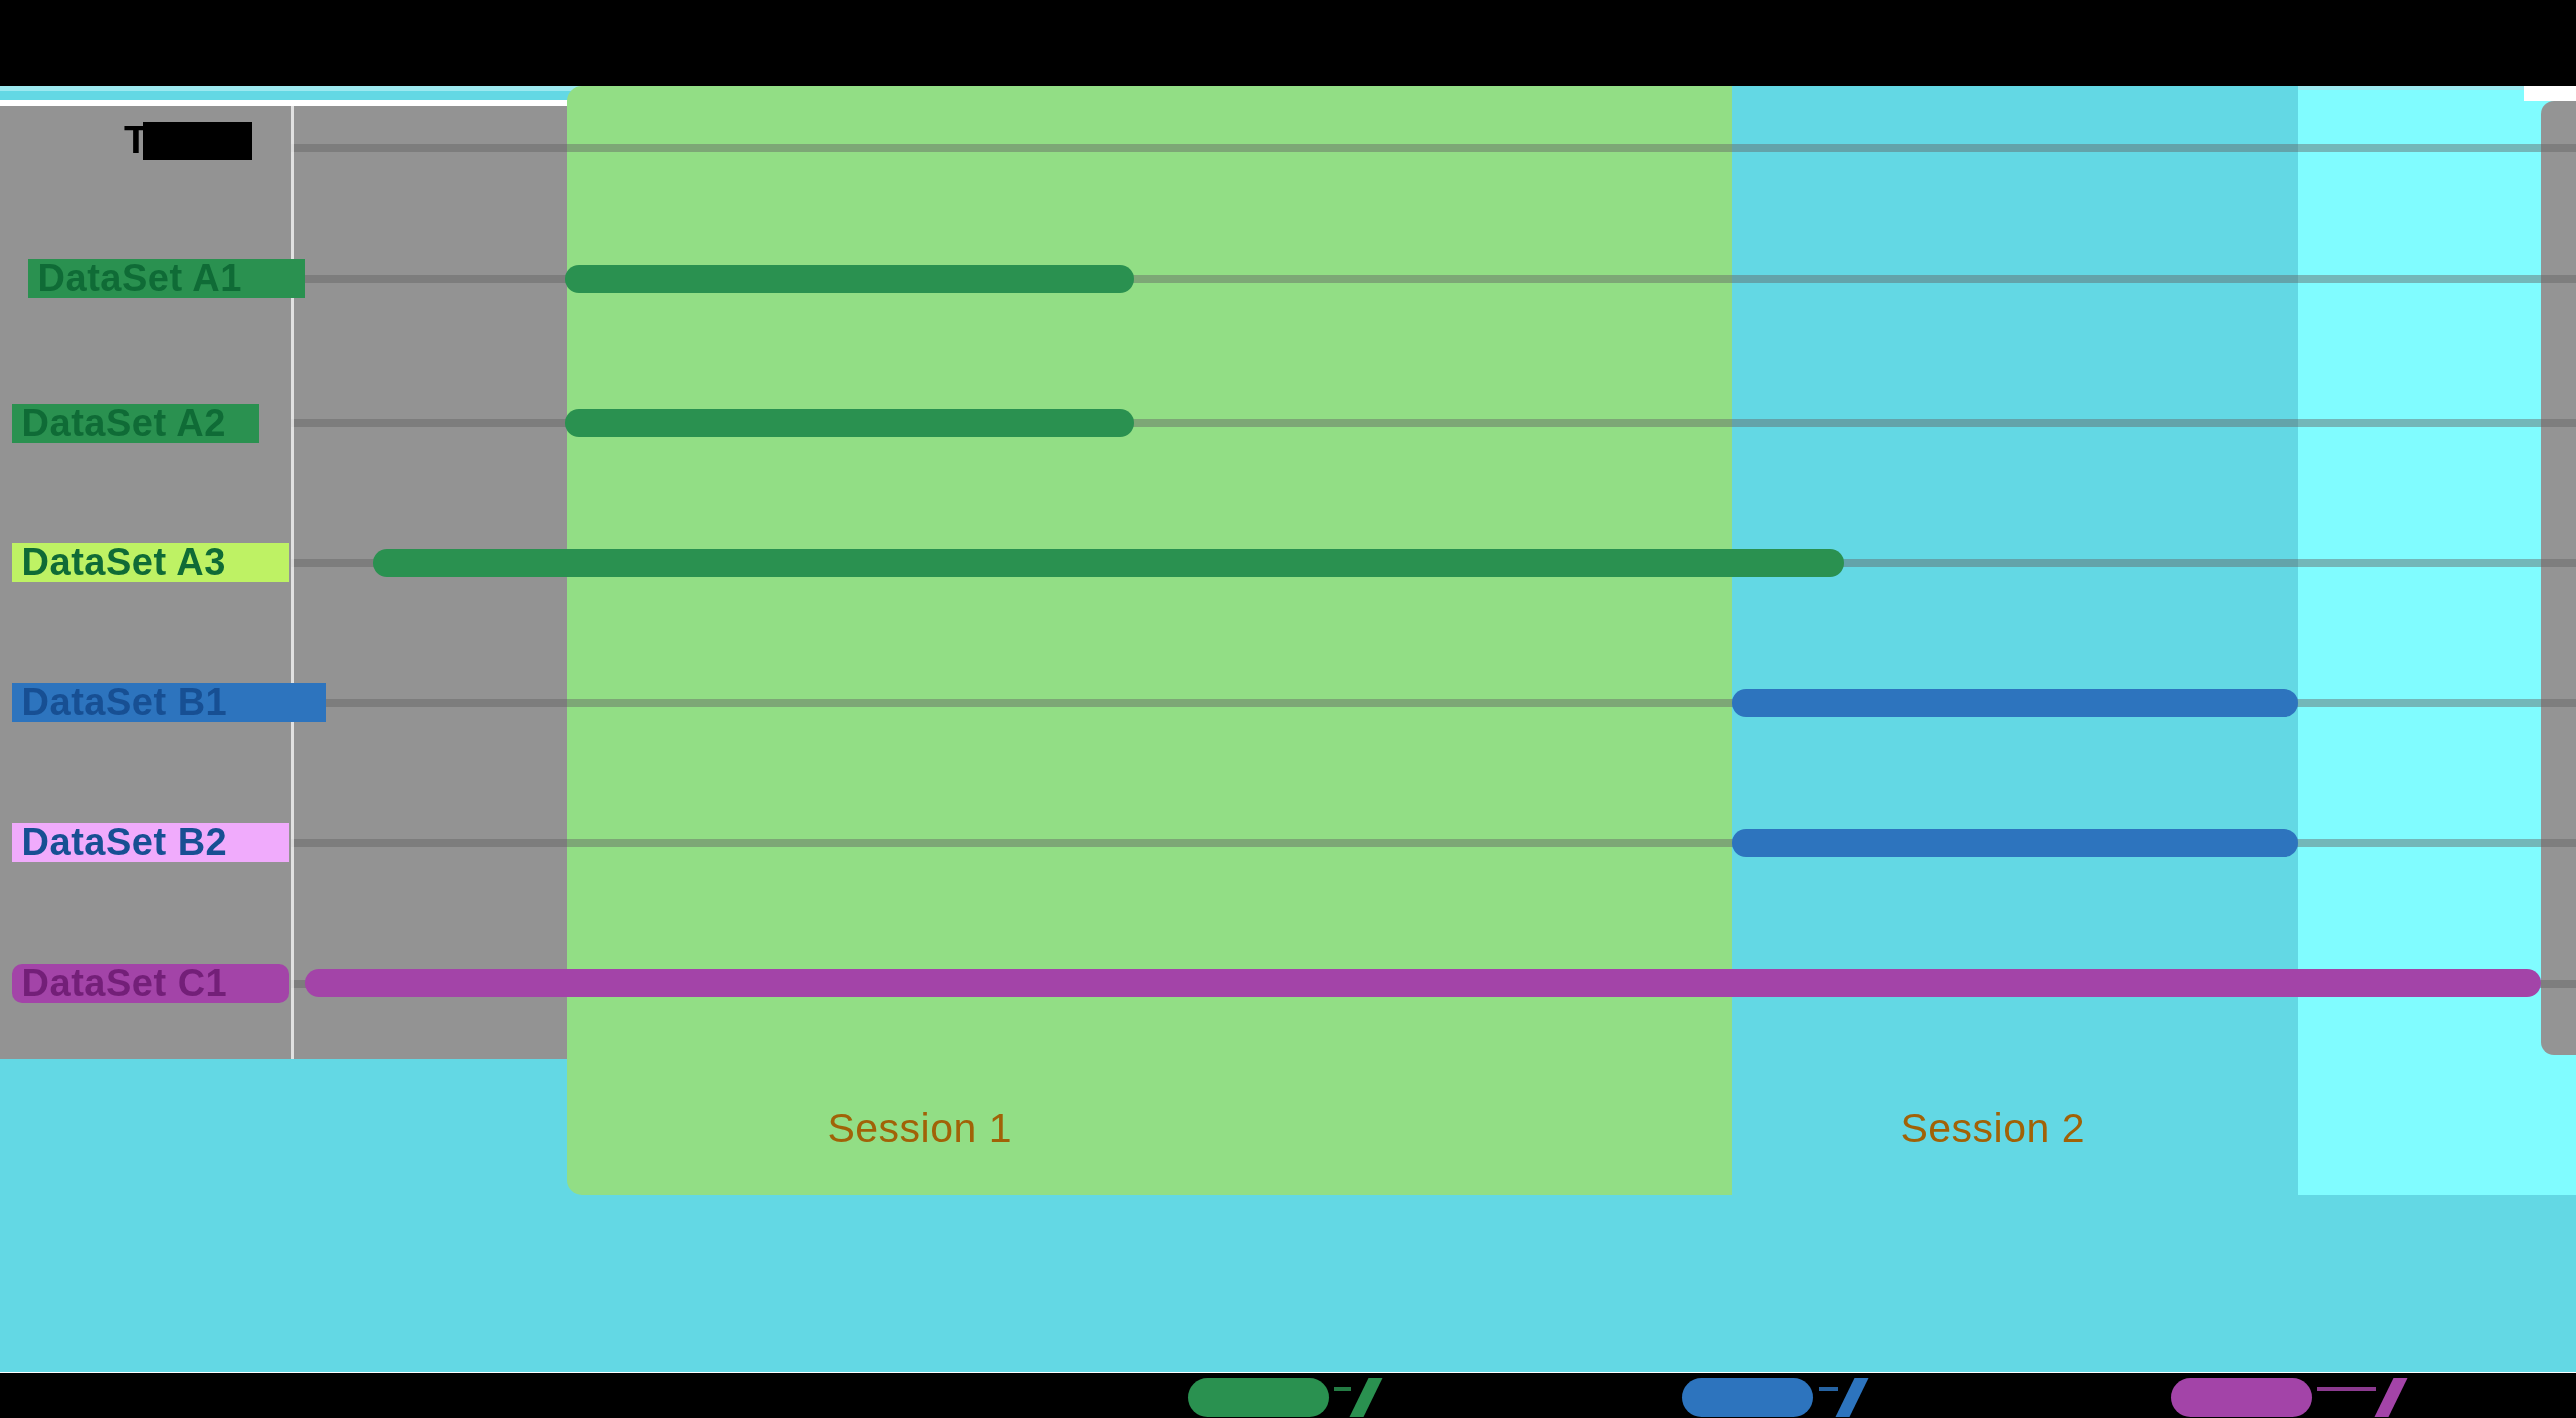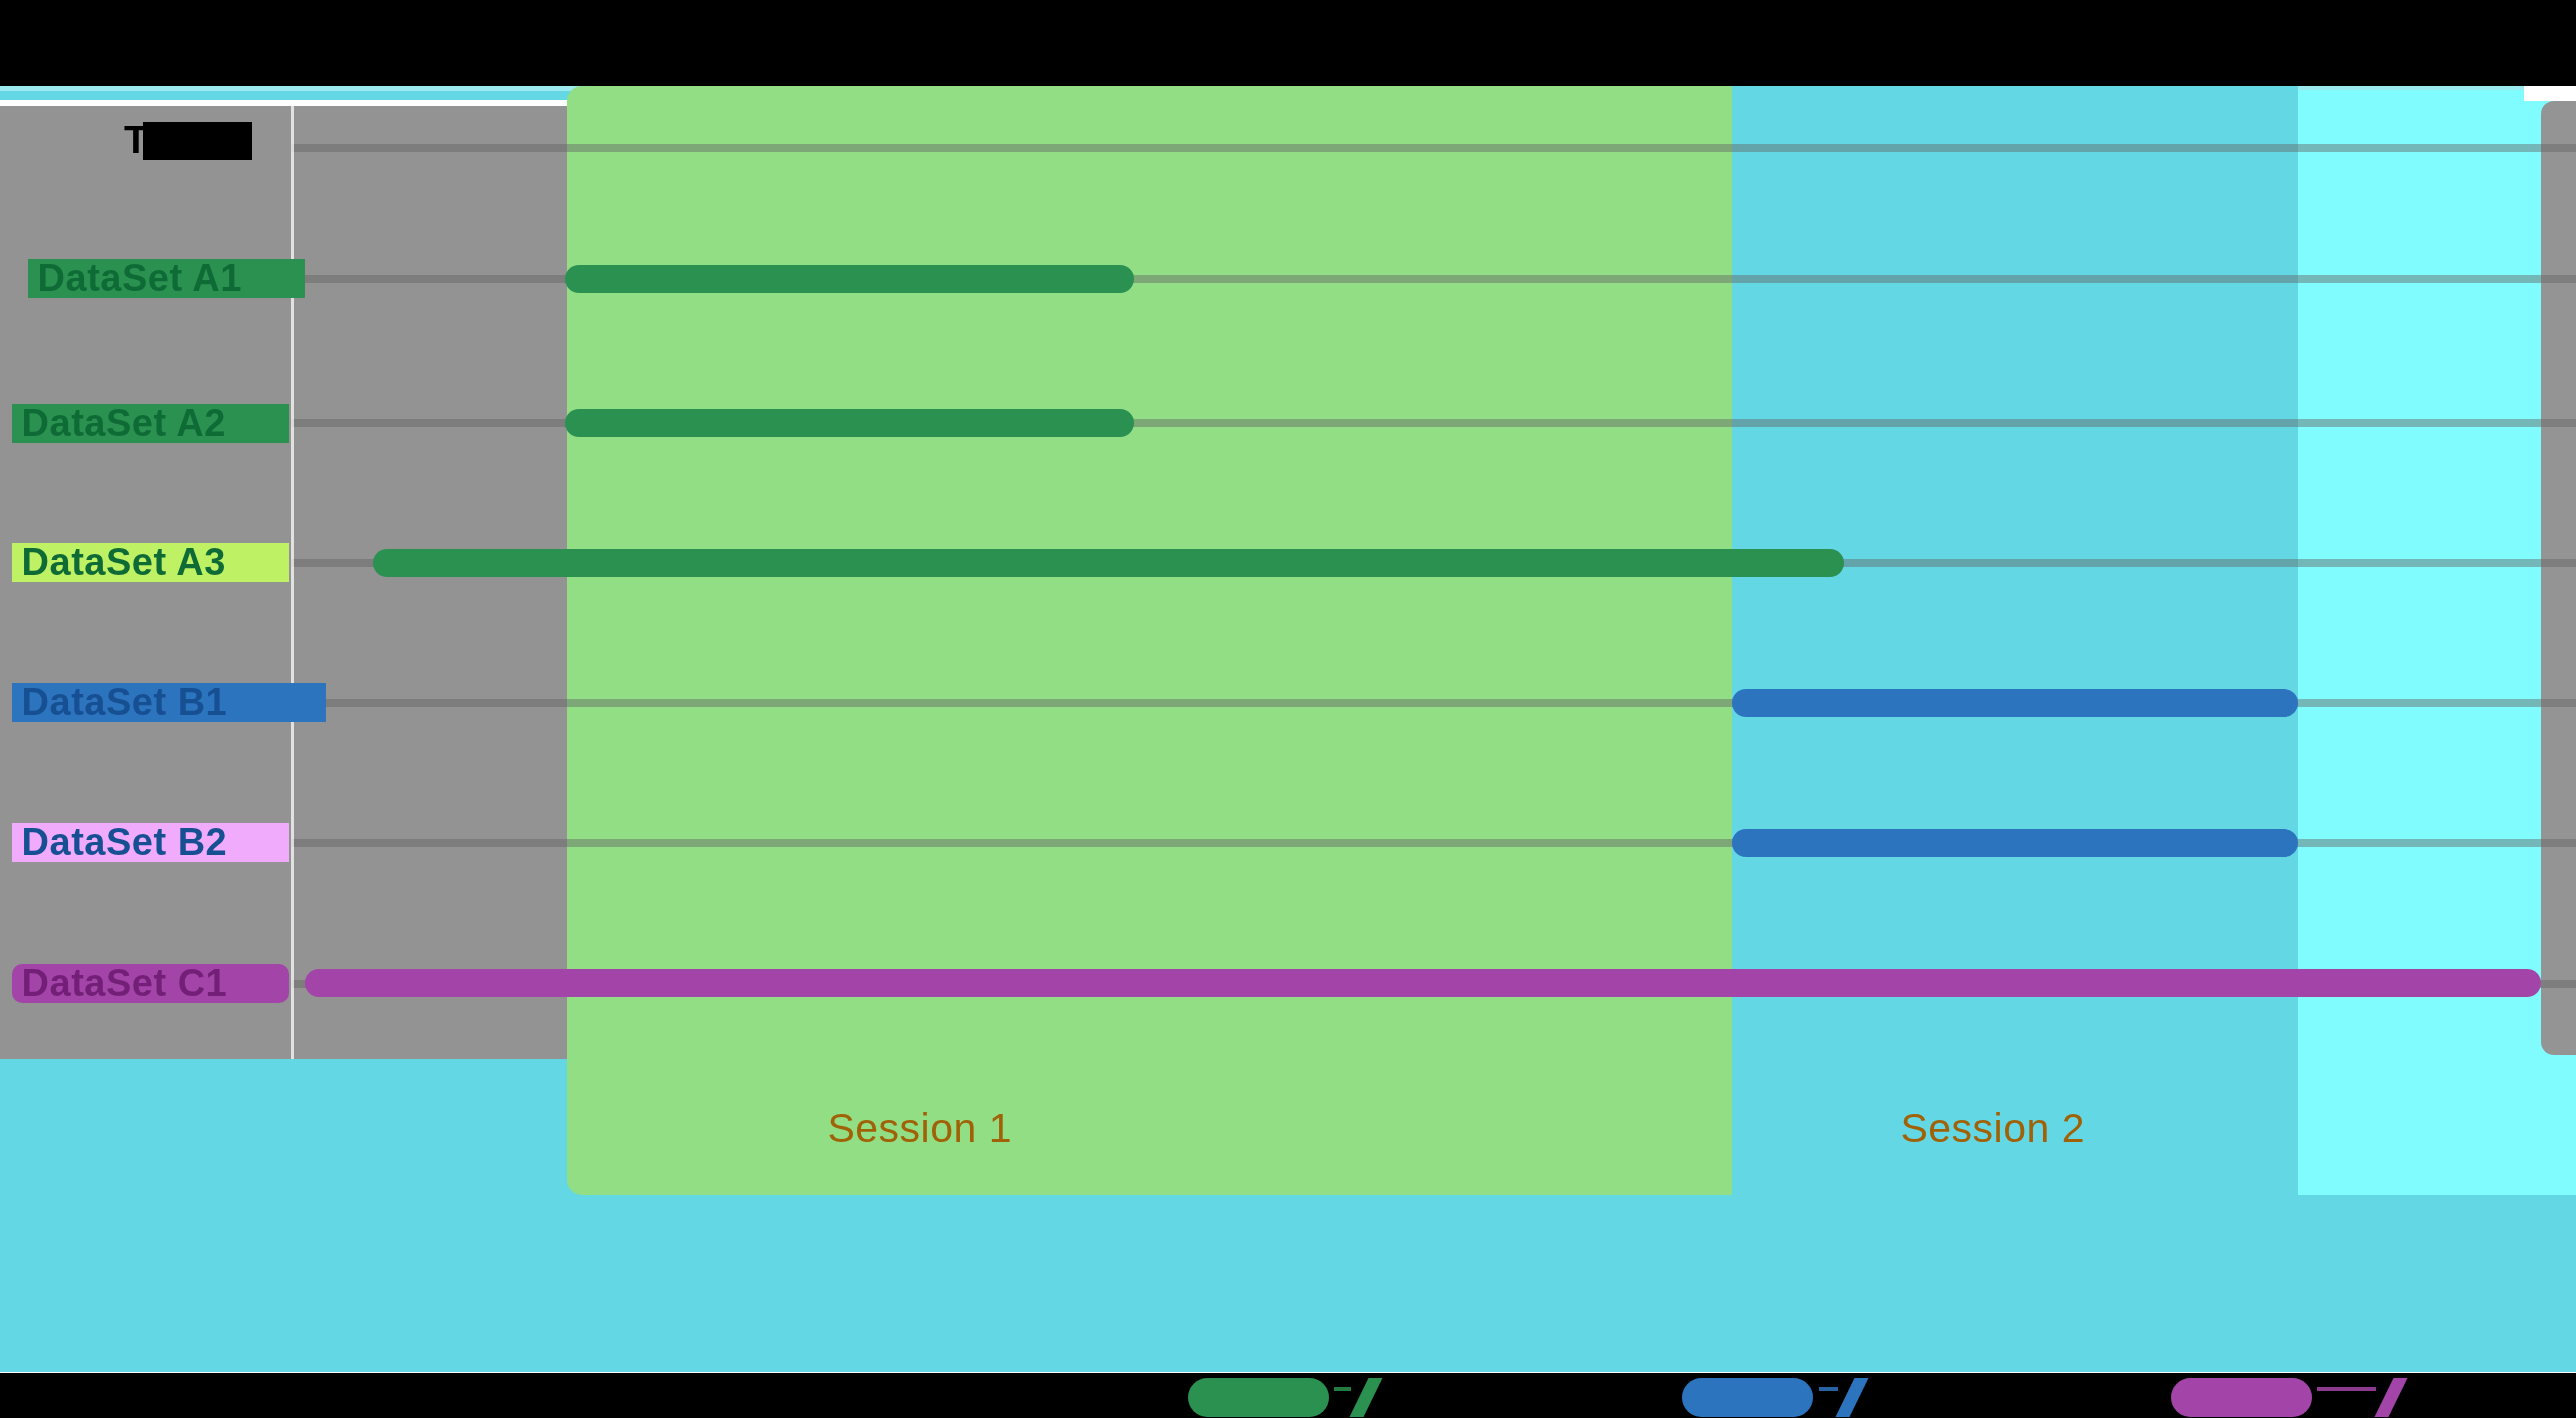--- a/index.html
+++ b/index.html
@@ -61,21 +61,21 @@
   <div id="bars">
       <div class="bar" style="left: 565px; top: 265px; width: 569px; background: rgb(42, 145, 80);"></div>
       <div class="bar" style="left: 565px; top: 409px; width: 569px; background: rgb(42, 145, 80);"></div>
       <div class="bar" style="left: 373px; top: 549px; width: 1471px; background: rgb(42, 145, 80);"></div>
       <div class="bar" style="left: 1732px; top: 689px; width: 566px; background: rgb(45, 116, 190);"></div>
       <div class="bar" style="left: 1732px; top: 829px; width: 566px; background: rgb(45, 116, 190);"></div>
       <div class="bar" style="left: 305px; top: 969px; width: 2236px; background: rgb(163, 68, 168);"></div>
     </div>
   <div id="rowlabels">
       <div class="rowlabel" style="left: 12.2px; top: 259px; width: 277px; background: rgb(42, 145, 80); color: rgb(15, 107, 54); margin-left: 16px;">DataSet A1</div>
-      <div class="rowlabel" style="left: 12.2px; top: 404px; width: 277px; background: rgb(42, 145, 80); color: rgb(15, 107, 54);">DataSet A2</div>
+      <div class="rowlabel" style="left: 12.2px; top: 404px; width: 247px; background: rgb(42, 145, 80); color: rgb(15, 107, 54);">DataSet A2</div>
       <div class="rowlabel" style="left: 12.2px; top: 543px; width: 277px; background: #bef264; color: rgb(15, 107, 54);">DataSet A3</div>
       <div class="rowlabel" style="left: 12.2px; top: 683px; width: 314px; background: rgb(45, 116, 190); color: rgb(23, 79, 147);">DataSet B1</div>
       <div class="rowlabel" style="left: 12.2px; top: 823px; width: 277px; background: #f0abfc; color: rgb(23, 79, 147);">DataSet B2</div>
       <div class="rowlabel" style="left: 12.2px; top: 964px; width: 277px; background: rgb(163, 68, 168); color: rgb(115, 31, 120); border-radius: 10px;">DataSet C1</div>
     </div>
   <div id="redactions">
       <div class="tfrag" style="left: 124px; top: 120px;">T</div>
       <div class="blackbox" style="left: 143px; top: 122px; width: 109px; height: 38px;"></div>
     </div>
   <div id="sessionlabels">

